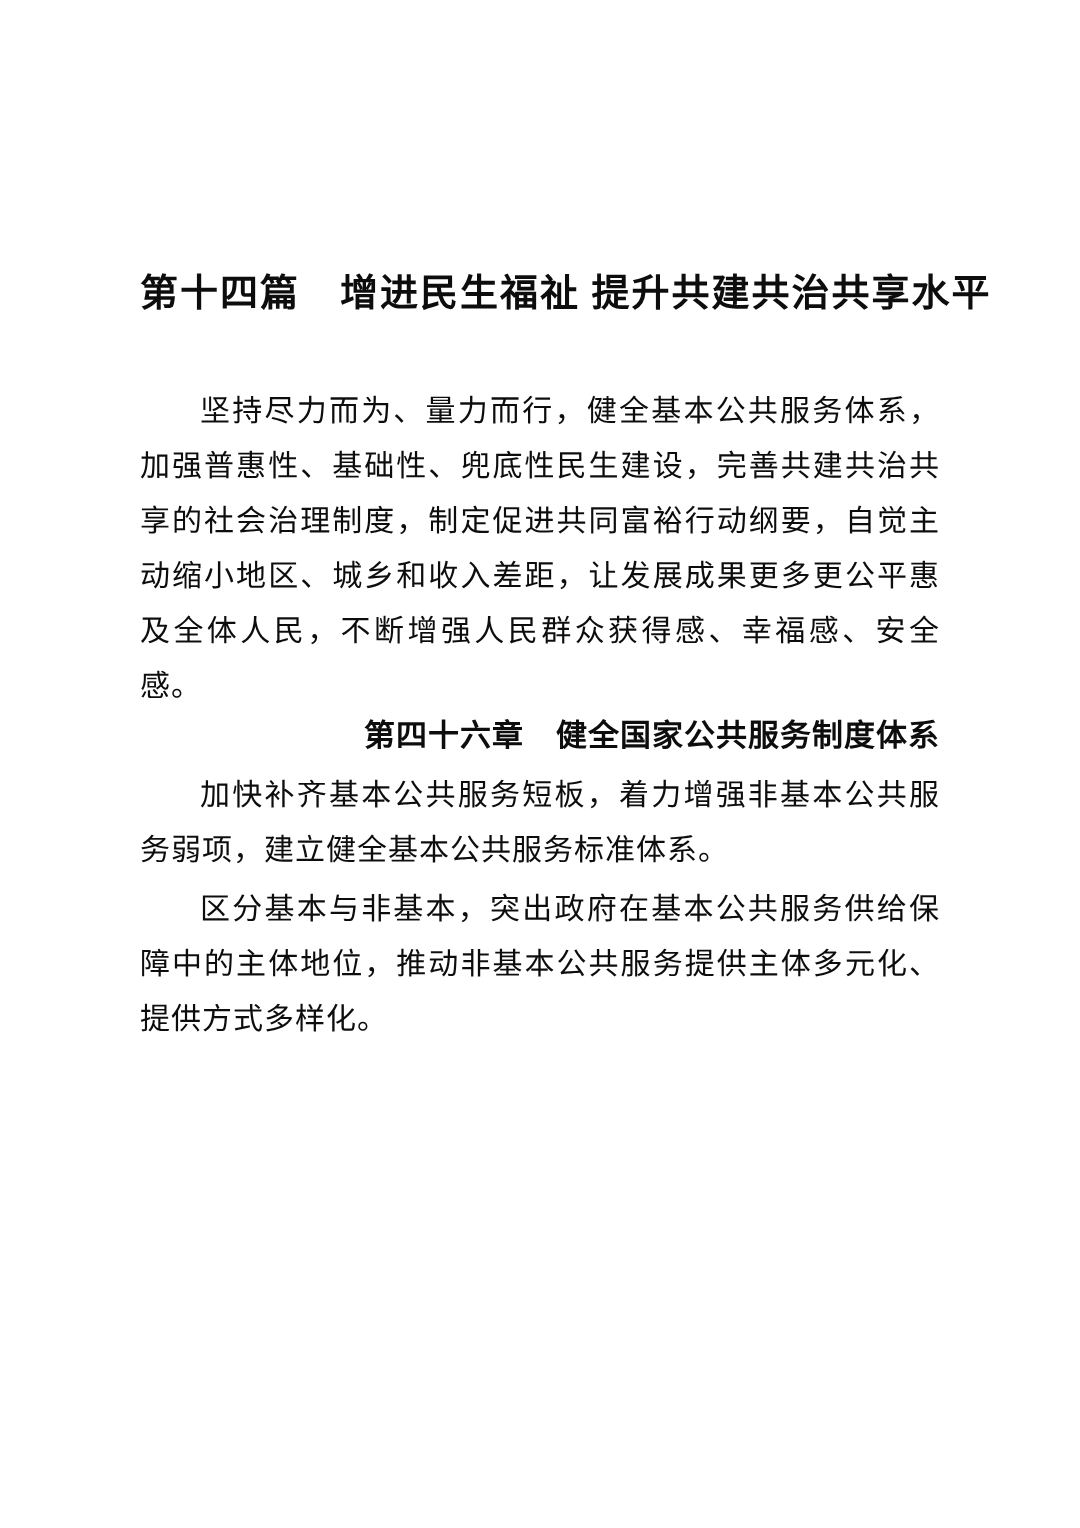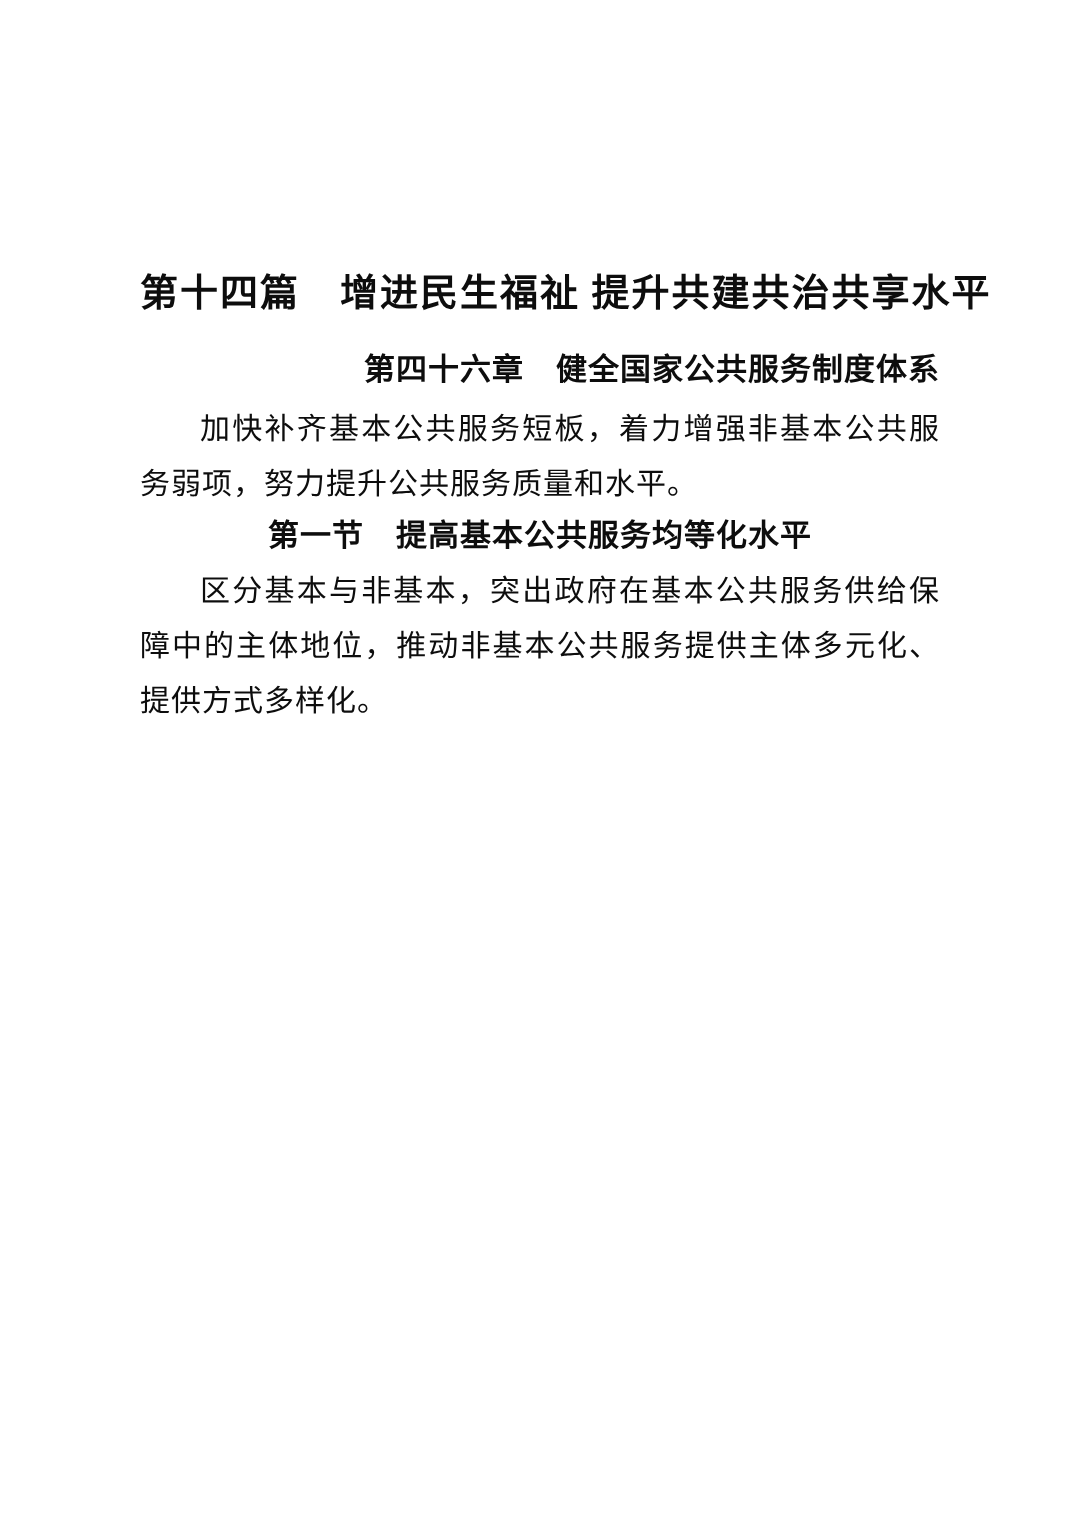--- a/index.html
+++ b/index.html
@@ -65,24 +65,24 @@
     margin-top: 4px;
   }
 </style>
 </head>
 <body>
 
 <div class="page">
 
   <h1 class="doc-title">第十四篇　增进民生福祉 提升共建共治共享水平</h1>
 
+  <p class="para para-intro">坚持尽力而为、量力而行，健全基本公共服务体系，加强普惠性、基础性、兜底性民生建设，完善共建共治共享的社会治理制度，制定促进共同富裕行动纲要，自觉主动缩小地区、城乡和收入差距，让发展成果更多更公平惠及全体人民，不断增强人民群众获得感、幸福感、安全感。</p>
 
   <h2 class="chapter-heading">第四十六章　健全国家公共服务制度体系</h2>
 
-  <p class="para para-chapter-lead">加快补齐基本公共服务短板，着力增强非基本公共服务弱项，努力提升公共服务质量和水平。</p>
+  <p class="para para-chapter-lead">加快补齐基本公共服务短板，着力增强非基本公共服务弱项，建立健全基本公共服务标准体系。</p>
 
-  <h3 class="section-heading">第一节　提高基本公共服务均等化水平</h3>
 
 
 
   <p class="para para-section">区分基本与非基本，突出政府在基本公共服务供给保障中的主体地位，推动非基本公共服务提供主体多元化、提供方式多样化。</p>
 
 </div>
 
 </body></html>

